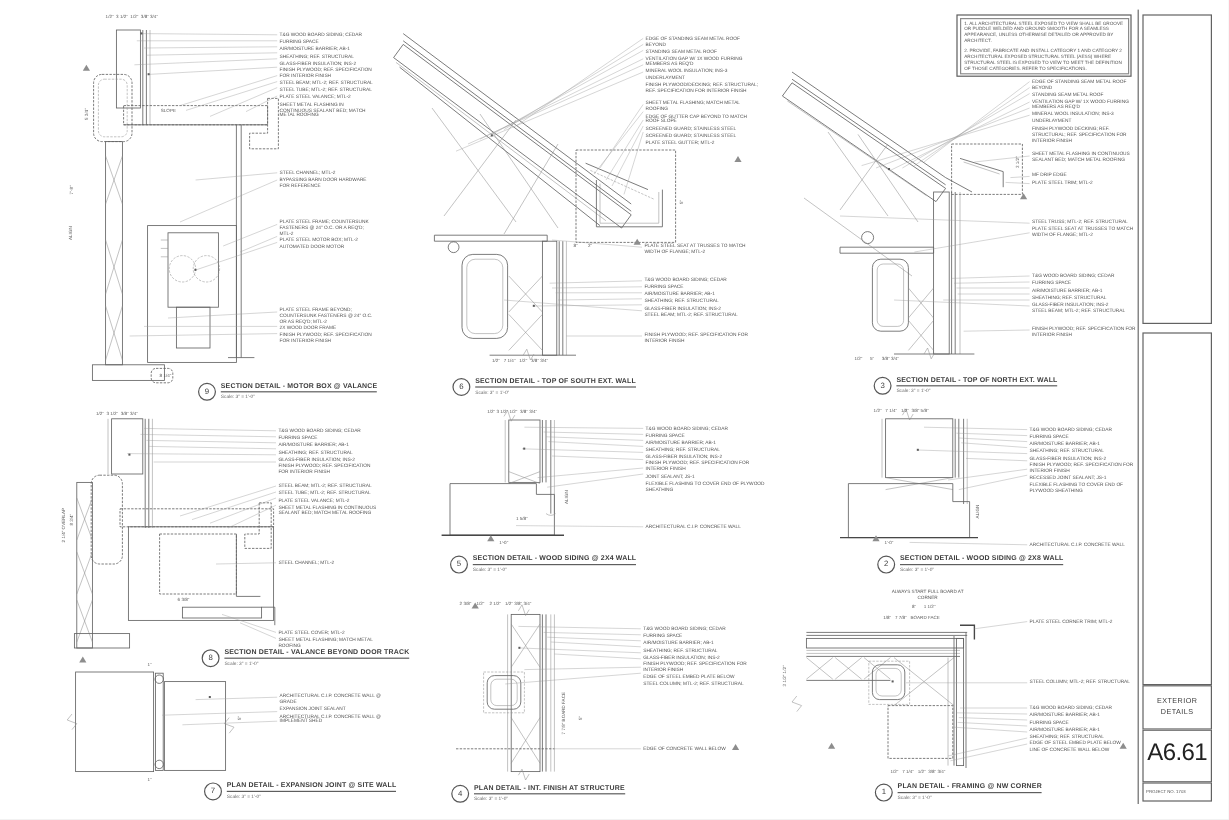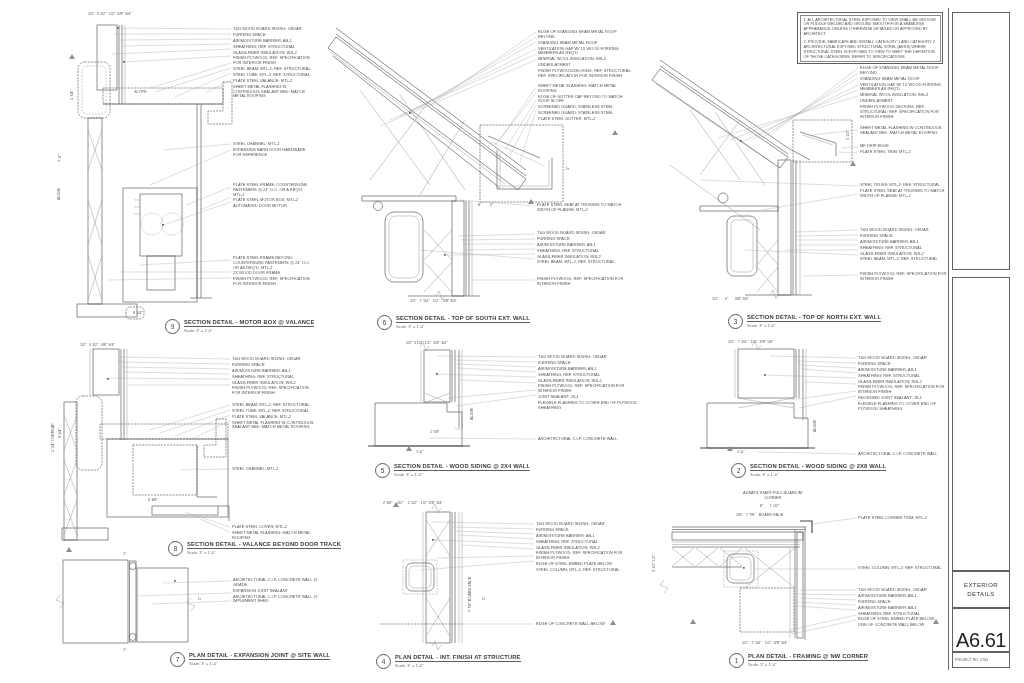--- a/index.html
+++ b/index.html
@@ -25,21 +25,21 @@
   .notes{position:absolute;left:797px;top:12px;width:146px;height:52px;border:1px solid #5e5e5e;
          box-sizing:border-box;z-index:3;background:#fff;}
   .notes-inner{margin:1.5px;border:0.6px solid #8c8c8c;height:calc(100% - 3px);box-sizing:border-box;
          padding:2px 3px;font-size:3.9px;line-height:1.25;color:#555;}
   .note-line{margin-bottom:3px;}
   .tbx{position:absolute;border:0.9px solid #626262;box-sizing:border-box;background:#fff;z-index:3;}
   .tb-rule{position:absolute;left:948px;top:8px;width:0;height:662px;border-left:0.8px solid #6a6a6a;z-index:3;}
   .tb-name{display:flex;align-items:center;justify-content:center;text-align:center;
            font-size:6px;letter-spacing:.4px;color:#3a3a3a;line-height:1.35;}
   .tb-num{display:flex;align-items:flex-start;justify-content:center;font-size:20px;color:#222;
-          letter-spacing:-0.5px;padding-top:20px;}
+          letter-spacing:-0.5px;padding-top:7px;}
   .tb-proj{display:flex;align-items:center;padding-left:2px;font-size:3.6px;color:#555;}
   .tri{position:absolute;z-index:2;width:0;height:0;border-left:3.2px solid transparent;
        border-right:3.2px solid transparent;border-bottom:5.5px solid #8d8d8d;}
   .hnote{position:absolute;z-index:2;font-size:3.9px;color:#555;text-align:center;line-height:1.25;}
 </style>
 </head>
 <body>
 
 <div class="sheet">
 

